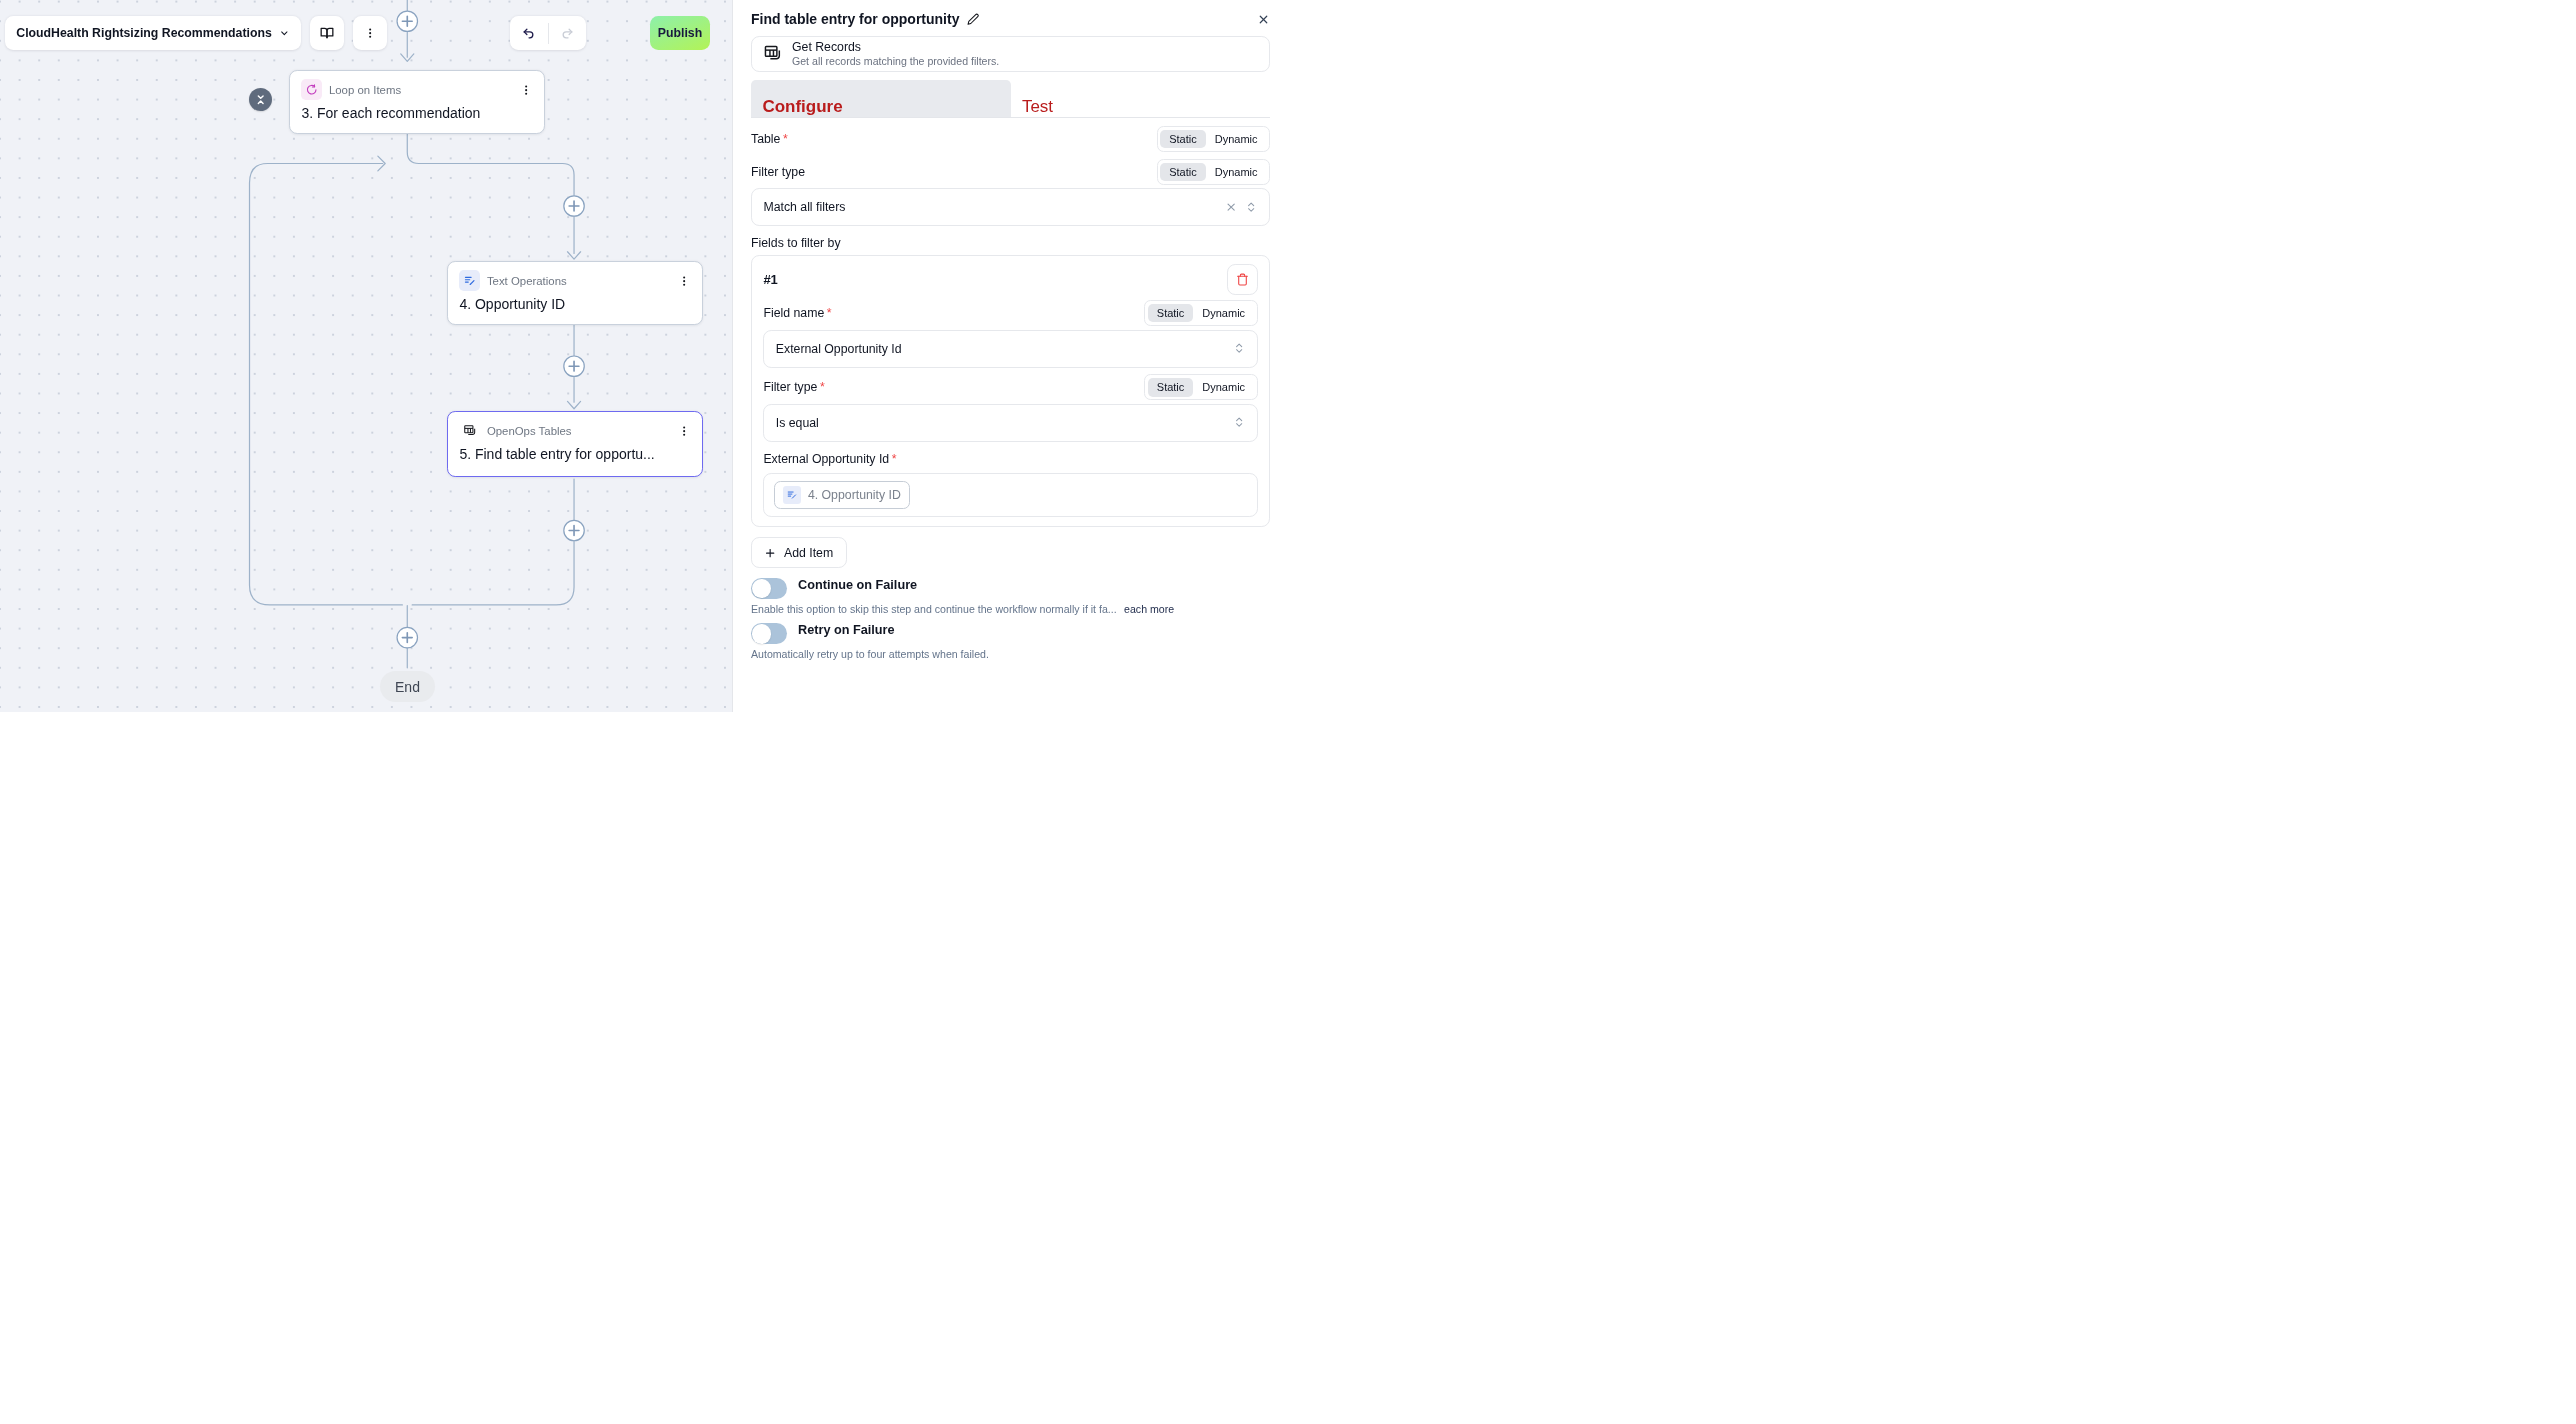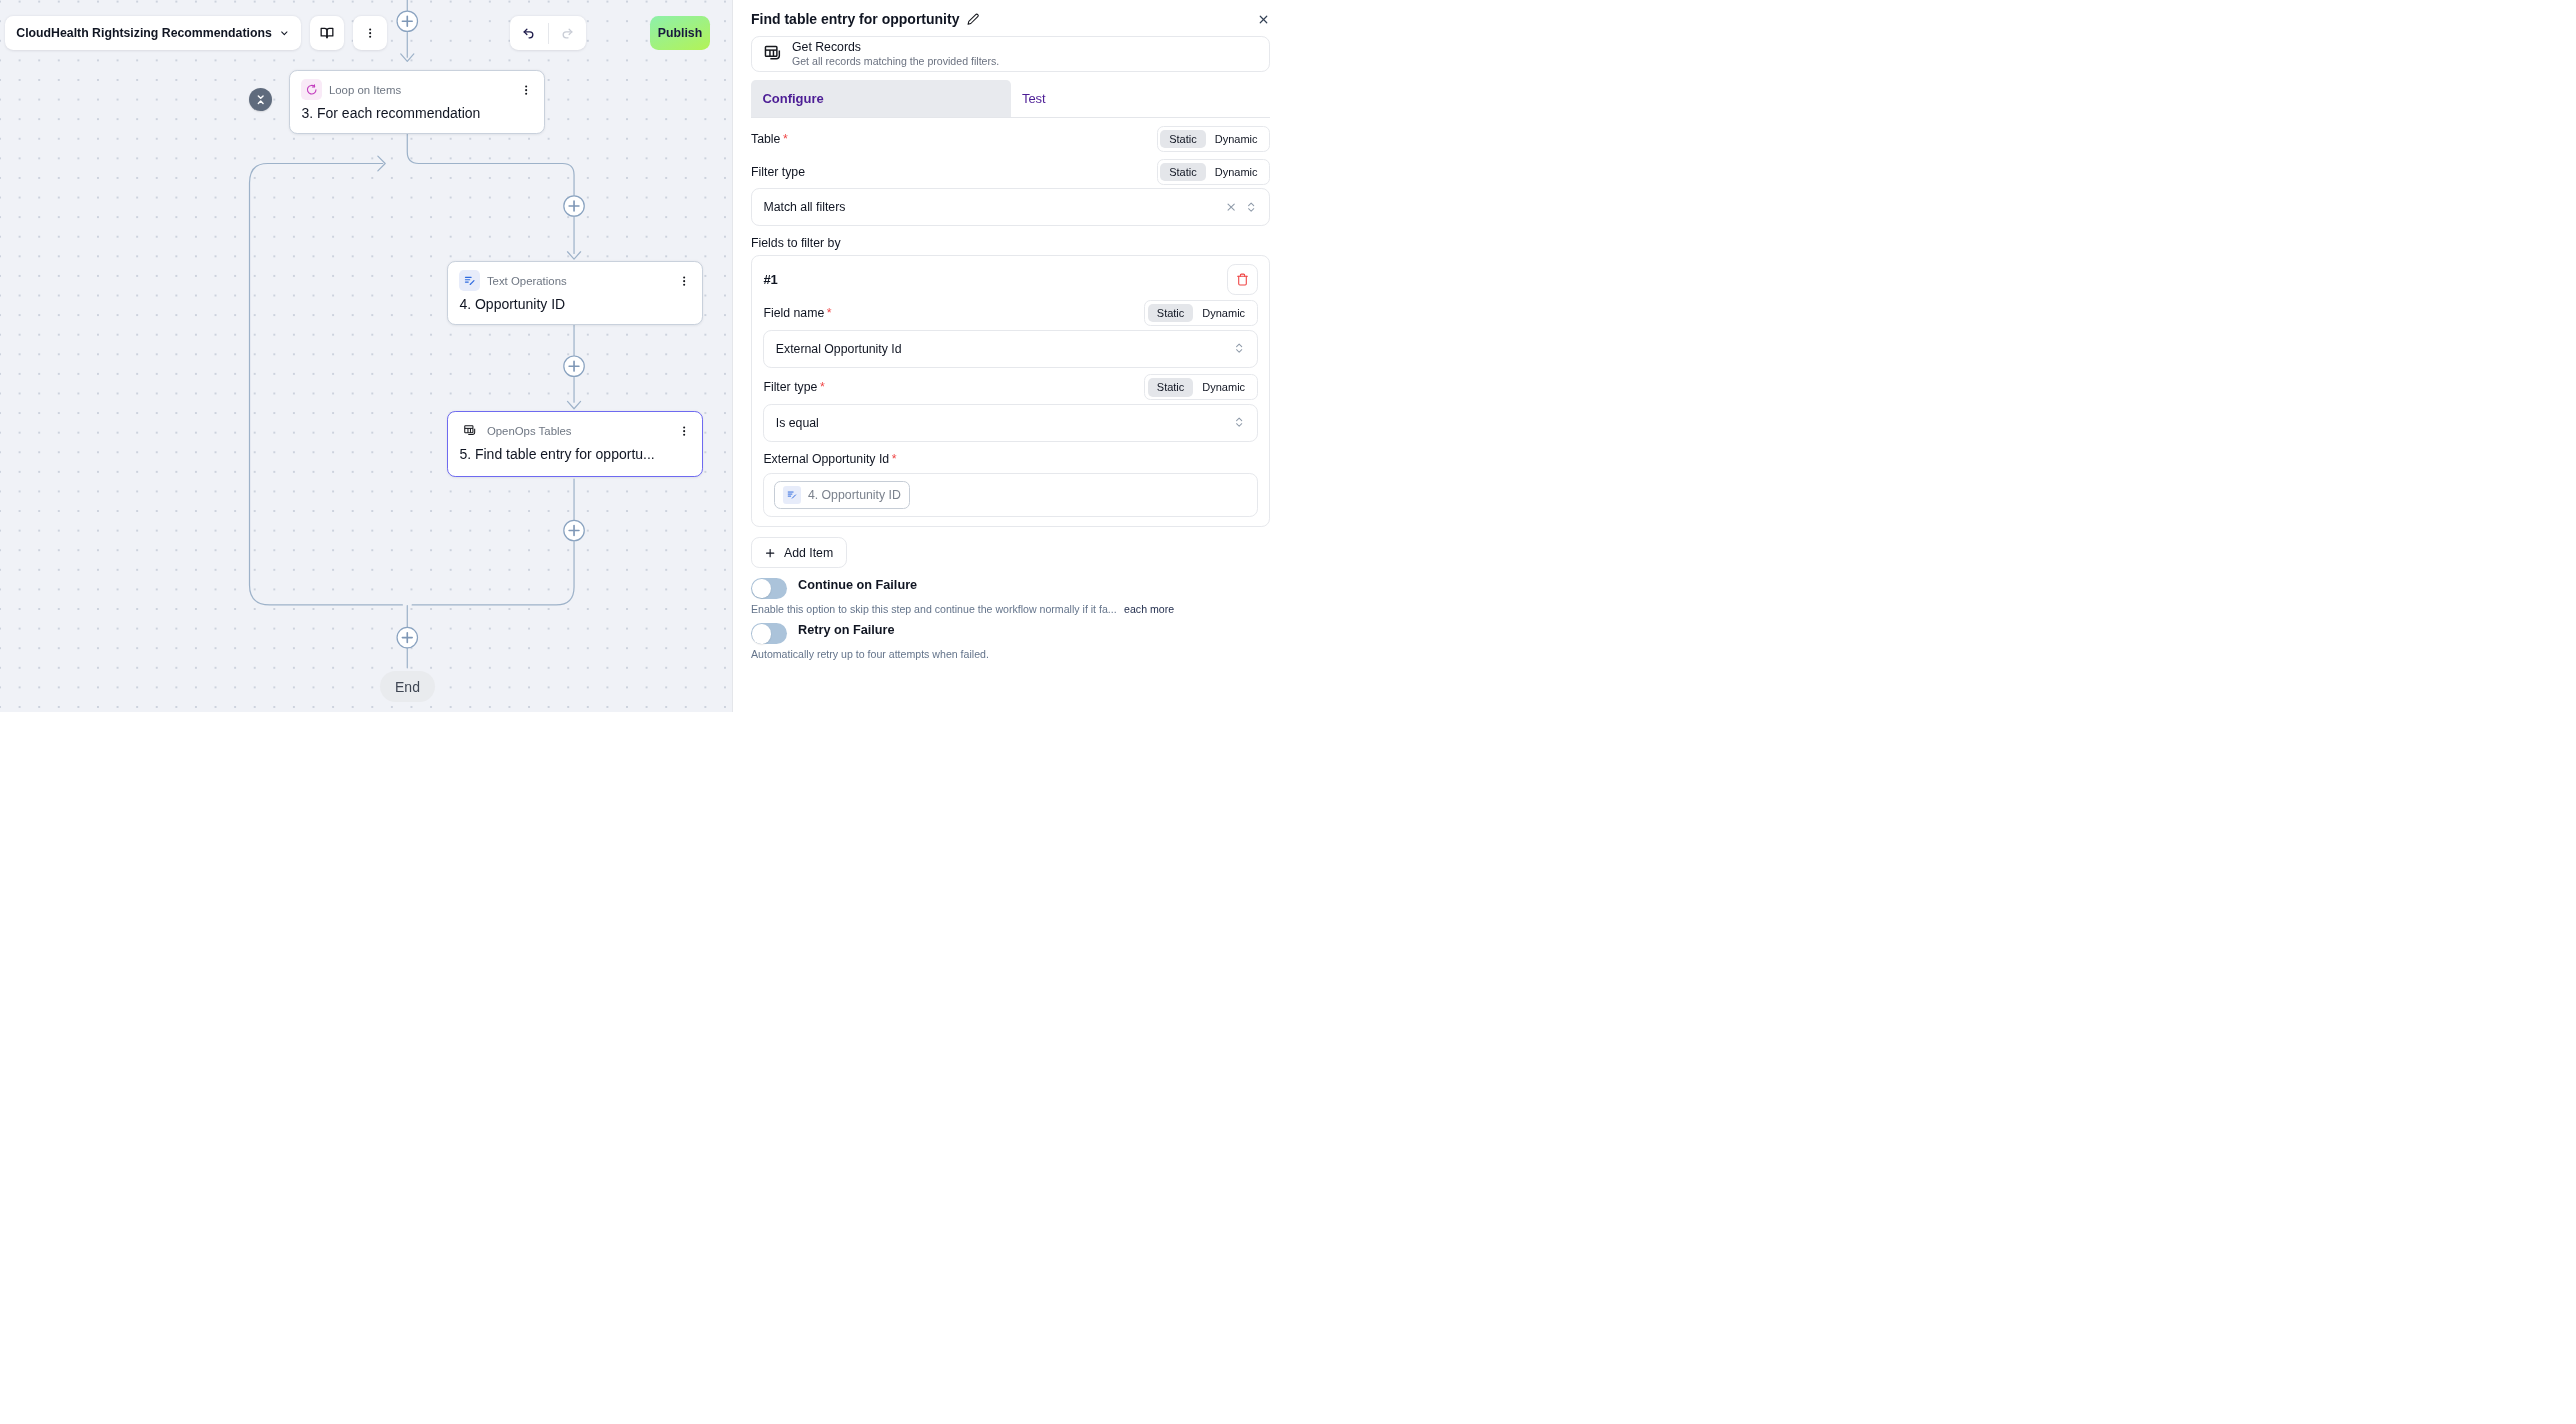--- a/index.html
+++ b/index.html
@@ -53,21 +53,21 @@
   .panel{width:556px;height:712px;background:#fff;border-left:0.8px solid #e4e6ea;padding:11.4px 18px 0 18px;overflow:hidden}
   .panel-title-row{display:flex;align-items:center;gap:7.4px}
   .panel-title{font-size:14px;font-weight:700;color:#101522}
   .edit-icon{color:#14161c;display:flex;cursor:pointer}
   .panel-close{margin-left:auto;color:#334155;display:flex;cursor:pointer}
   .action-card{margin-top:8.2px;border:0.8px solid var(--panel-border);border-radius:8.2px;padding:6.5px 10.6px;
     display:flex;align-items:center;gap:9.8px;height:36px}
   .action-name{font-size:12.3px;font-weight:500;color:#101522}
   .action-desc{font-size:10.6px;color:var(--muted);margin-top:1.6px}
   .tabs{margin-top:8.2px;display:flex;height:38px;border-bottom:0.8px solid #e4e6ea}
-  .tab{flex:1;display:flex;align-items:center;padding-left:11.4px;font-size:13px;color:#4c1d95;cursor:pointer}
+  .tab{flex:1;display:flex;align-items:flex-end;padding-left:11.4px;font-size:17px;color:#b91c1c;cursor:pointer}
   .tab.active{background:var(--tab-active);border-radius:4.9px 4.9px 0 0;font-weight:600}
   .form-row{display:flex;align-items:center;justify-content:space-between;margin-top:9.8px;height:23px}
   .form-label{font-size:12.3px;color:#101522}
   .req{color:var(--danger);margin-left:2.5px}
   .seg{display:flex;align-items:center;border:0.8px solid var(--panel-border);border-radius:6.5px;padding:2.5px;background:#fff}
   .seg-opt{font-size:11px;color:#101522;padding:3.3px 9px;border-radius:4.9px;cursor:pointer}
   .seg-opt.active{background:var(--seg-active)}
   .input{margin-top:4.9px;border:0.8px solid var(--panel-border);border-radius:8.2px;height:38px;display:flex;
     align-items:center;padding:0 11.4px;font-size:12.3px;color:#101522;background:#fff}
   .input .grow{flex:1}

